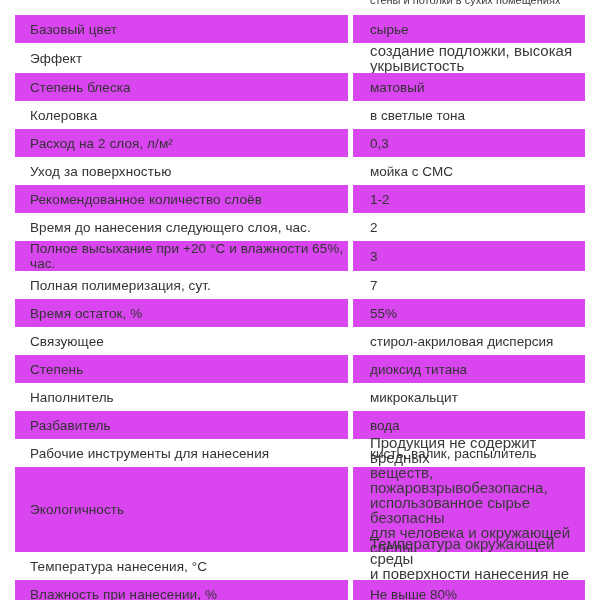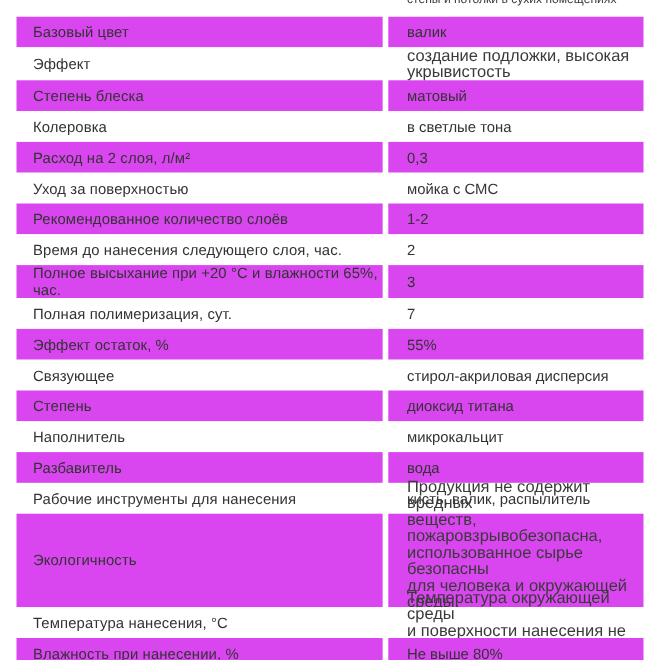--- a/index.html
+++ b/index.html
@@ -78,21 +78,21 @@
 
 <div class="spec-table">
 
   <div class="row partial">
     <span class="value-clip">стены и потолки в сухих помещениях</span>
   </div>
 
   <div class="row shade">
     <div class="cell label">Базовый цвет</div>
     <div class="gap"></div>
-    <div class="cell value">валик</div>
+    <div class="cell value">сырье</div>
   </div>
 
   <div class="row white small-value">
     <div class="cell label">Эффект</div>
     <div class="gap"></div>
     <div class="cell value">создание подложки, высокая укрывистость</div>
   </div>
 
   <div class="row shade">
     <div class="cell label">Степень блеска</div>
@@ -136,21 +136,21 @@
     <div class="cell value">3</div>
   </div>
 
   <div class="row white">
     <div class="cell label">Полная полимеризация, сут.</div>
     <div class="gap"></div>
     <div class="cell value">7</div>
   </div>
 
   <div class="row shade">
-    <div class="cell label">Эффект остаток, %</div>
+    <div class="cell label">Время остаток, %</div>
     <div class="gap"></div>
     <div class="cell value">55%</div>
   </div>
 
   <div class="row white">
     <div class="cell label">Связующее</div>
     <div class="gap"></div>
     <div class="cell value">стирол-акриловая дисперсия</div>
   </div>
 

